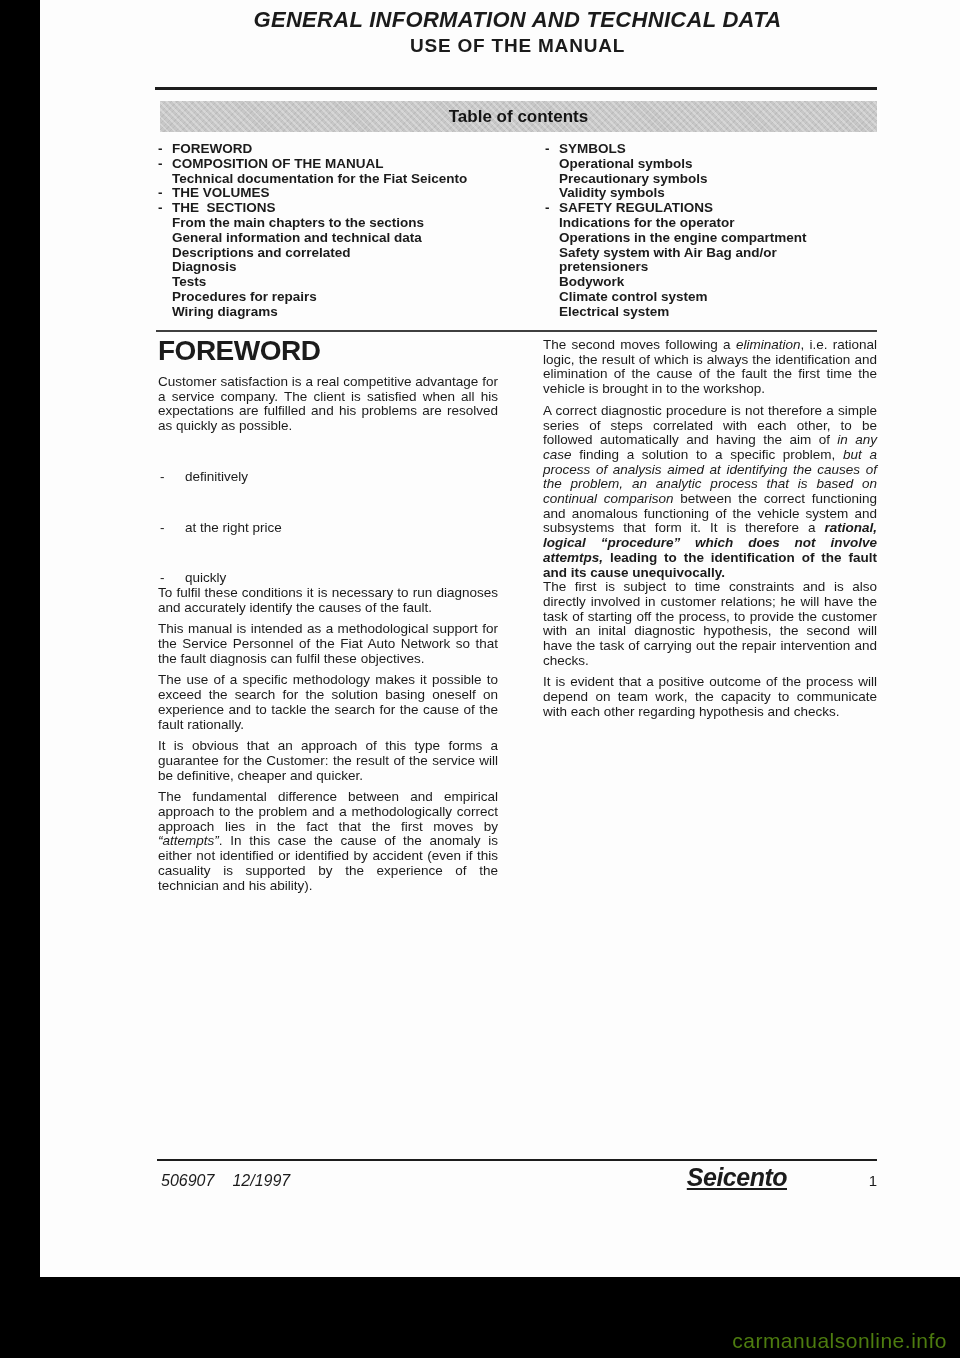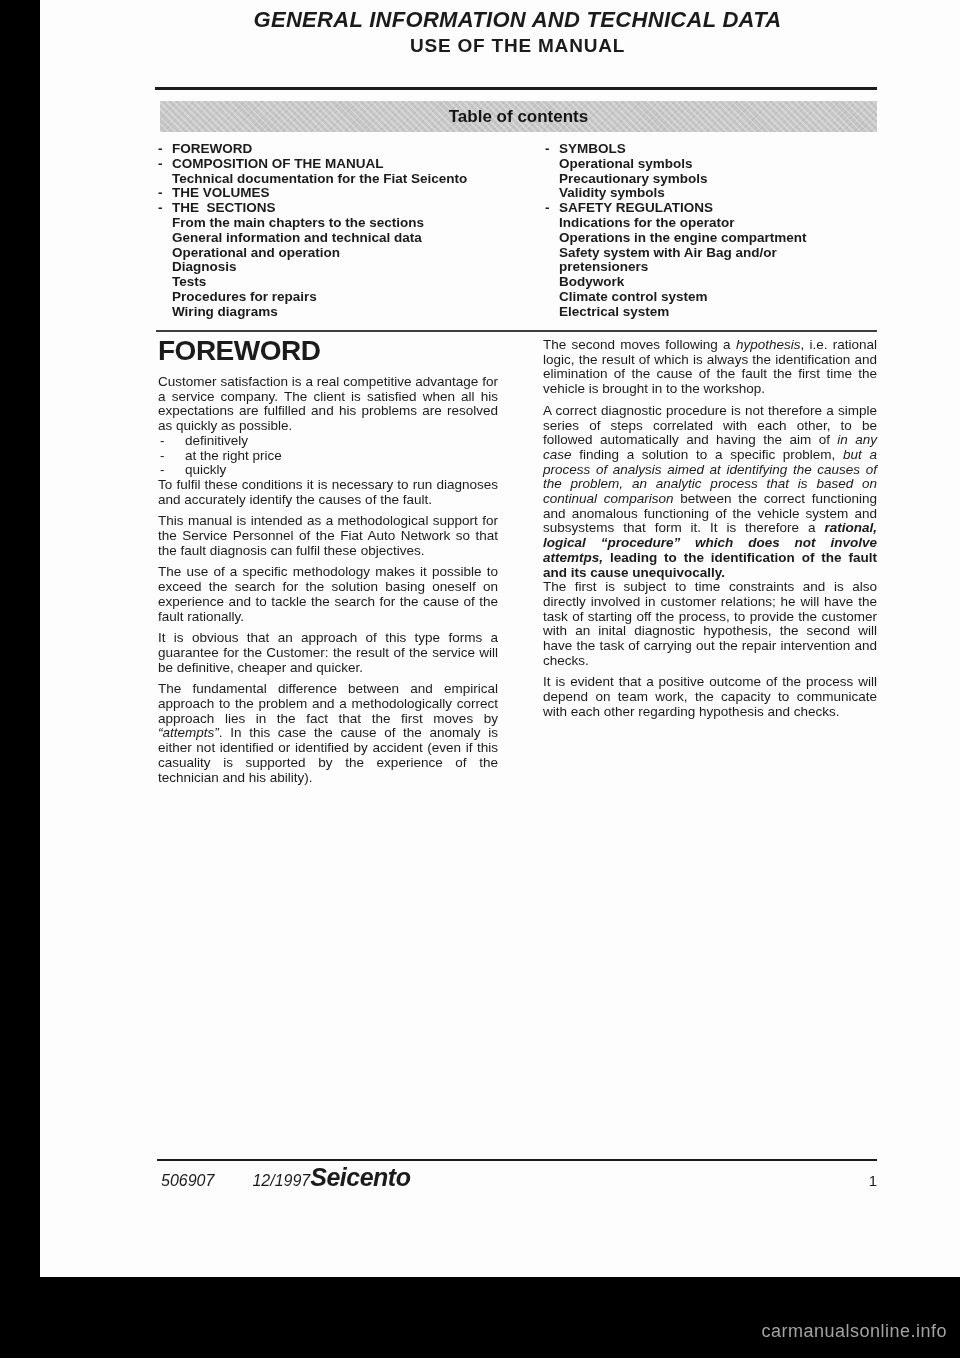--- a/index.html
+++ b/index.html
@@ -62,43 +62,44 @@
   .col-right { width:334px; padding-top:2px; }
   .fw-heading {
     font-weight:bold; font-size:28px; line-height:30px;
     letter-spacing:-0.5px; margin:0 0 9px 0;
   }
   .para {
     font-size:13.5px; line-height:14.7px;
     text-align:justify; margin:0;
   }
   .gap { margin-top:7px; }
-  .li { padding-left:27px; position:relative; text-align:left; }
+  .li { padding-left:27px; position:relative; text-align:left;margin-top:36px; }
   .li::before { content:"-"; position:absolute; left:2px; }
   .run-i  { font-style:italic; }
   .run-b  { font-weight:bold; }
   .run-bi { font-weight:bold; font-style:italic; }
 
   
   .footer-row {
     position:absolute; left:118px; top:1163px; width:719px;
     display:flex; align-items:baseline;
   }
   .footer-code { font-style:italic; font-size:16px; margin-left:3px; }
-  .footer-date { font-style:italic; font-size:16px; margin-left:38px; }
+  .footer-date { font-style:italic; font-size:16px; margin-left:18px; }
   .footer-brand {
-    flex:1; text-align:left;
+    flex:1; text-align:right;
     font-weight:bold; font-style:italic; font-size:25px;
     letter-spacing:-0.5px;
+    text-decoration:underline;
   }
   .footer-pagenum { font-size:15px; width:90px; text-align:right; }
 
   .watermark {
-    position:absolute; right:13px; bottom:16px;
-    color:#a3a3a3; font-size:18px; letter-spacing:.5px;
+    position:absolute; right:13px; bottom:5px;
+    color:#4d7c0f; font-size:21px; letter-spacing:.5px;
   }
 </style>
 </head>
 <body>
 
 <div class="page">
 
   <div class="title1">GENERAL INFORMATION AND TECHNICAL DATA</div>
   <div class="title2">USE OF THE MANUAL</div>
 
@@ -141,21 +142,21 @@
           <span class="toc-text">From the main chapters to the sections</span>
         </div>
 
         <div class="toc-item">
           <span class="toc-dash"></span>
           <span class="toc-text">General information and technical data</span>
         </div>
 
         <div class="toc-item">
           <span class="toc-dash"></span>
-          <span class="toc-text">Operational and operation</span>
+          <span class="toc-text">Descriptions and correlated</span>
         </div>
 
         <div class="toc-item">
           <span class="toc-dash"></span>
           <span class="toc-text">Diagnosis</span>
         </div>
 
         <div class="toc-item">
           <span class="toc-dash"></span>
           <span class="toc-text">Tests</span>
@@ -254,21 +255,21 @@
           <p class="para gap"><span>The use of a specific methodology makes it possible to exceed the search for the solution basing oneself on experience and to tackle the search for the cause of the fault rationally.</span></p>
 
           <p class="para gap"><span>It is obvious that an approach of this type forms a guarantee for the Customer: the result of the service will be definitive, cheaper and quicker.</span></p>
 
           <p class="para gap"><span>The fundamental difference between and empirical approach to the problem and a methodologically correct approach lies in the fact that the first moves by </span><span class="run-i">“attempts”</span><span>. In this case the cause of the anomaly is either not identified or identified by accident (even if this casuality is supported by the experience of the technician and his ability).</span></p>
         </div>
     </div>
     <div class="spacer"></div>
     <div class="col-right">
 
-        <p class="para"><span>The second moves following a </span><span class="run-i">hypothesis</span><span>, i.e. rational logic, the result of which is always the identification and elimination of the cause of the fault the first time the vehicle is brought in to the workshop.</span></p>
+        <p class="para"><span>The second moves following a </span><span class="run-i">elimination</span><span>, i.e. rational logic, the result of which is always the identification and elimination of the cause of the fault the first time the vehicle is brought in to the workshop.</span></p>
 
         <p class="para gap"><span>A correct diagnostic procedure is not therefore a simple series of steps correlated with each other, to be followed automatically and having the aim of </span><span class="run-i">in any case</span><span> finding a solution to a specific problem, </span><span class="run-i">but a process of analysis aimed at identifying the causes of the problem, an analytic process that is based on continual comparison</span><span> between the correct functioning and anomalous functioning of the vehicle system and subsystems that form it. It is therefore a </span><span class="run-bi">rational, logical “procedure” which does not involve attemtps,</span><span> </span><span class="run-b">leading to the identification of the fault and its cause unequivocally.</span></p>
 
 
         <p class="para"><span>The first is subject to time constraints and is also directly involved in customer relations; he will have the task of starting off the process, to provide the customer with an inital diagnostic hypothesis, the second will have the task of carrying out the repair intervention and checks.</span></p>
 
         <p class="para gap"><span>It is evident that a positive outcome of the process will depend on team work, the capacity to communicate with each other regarding hypothesis and checks.</span></p>
       </div>
   </div>
 

